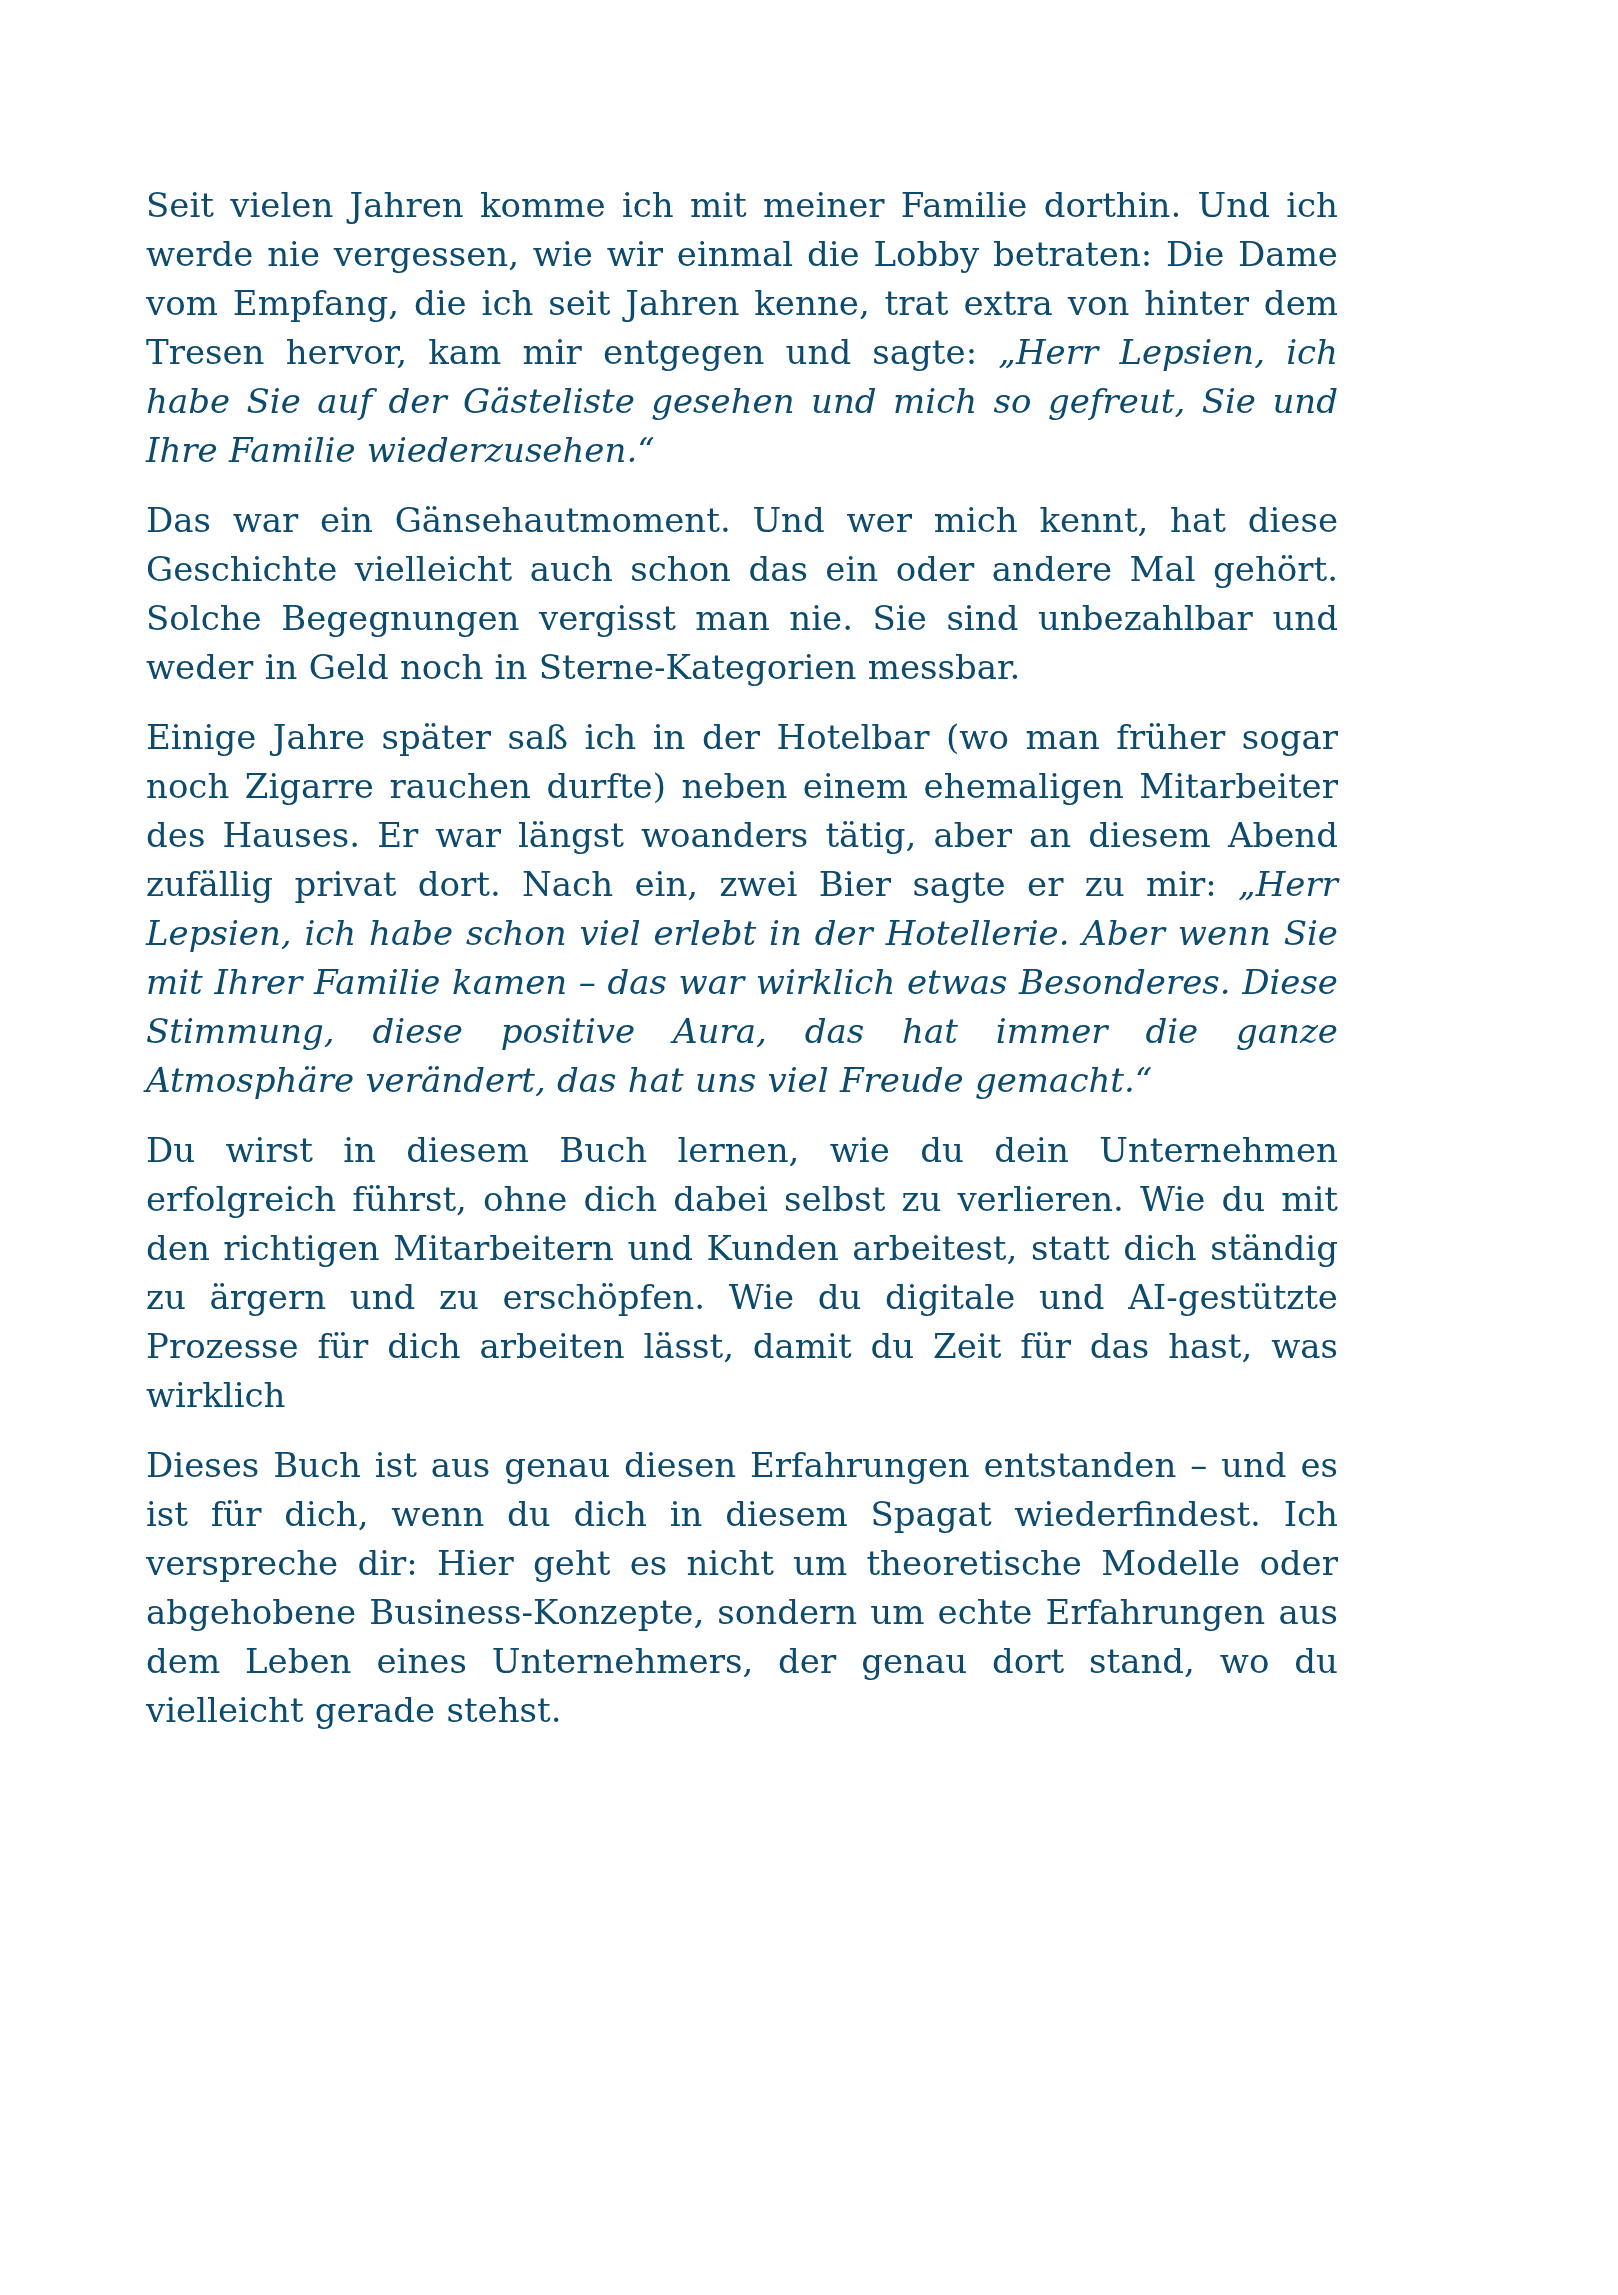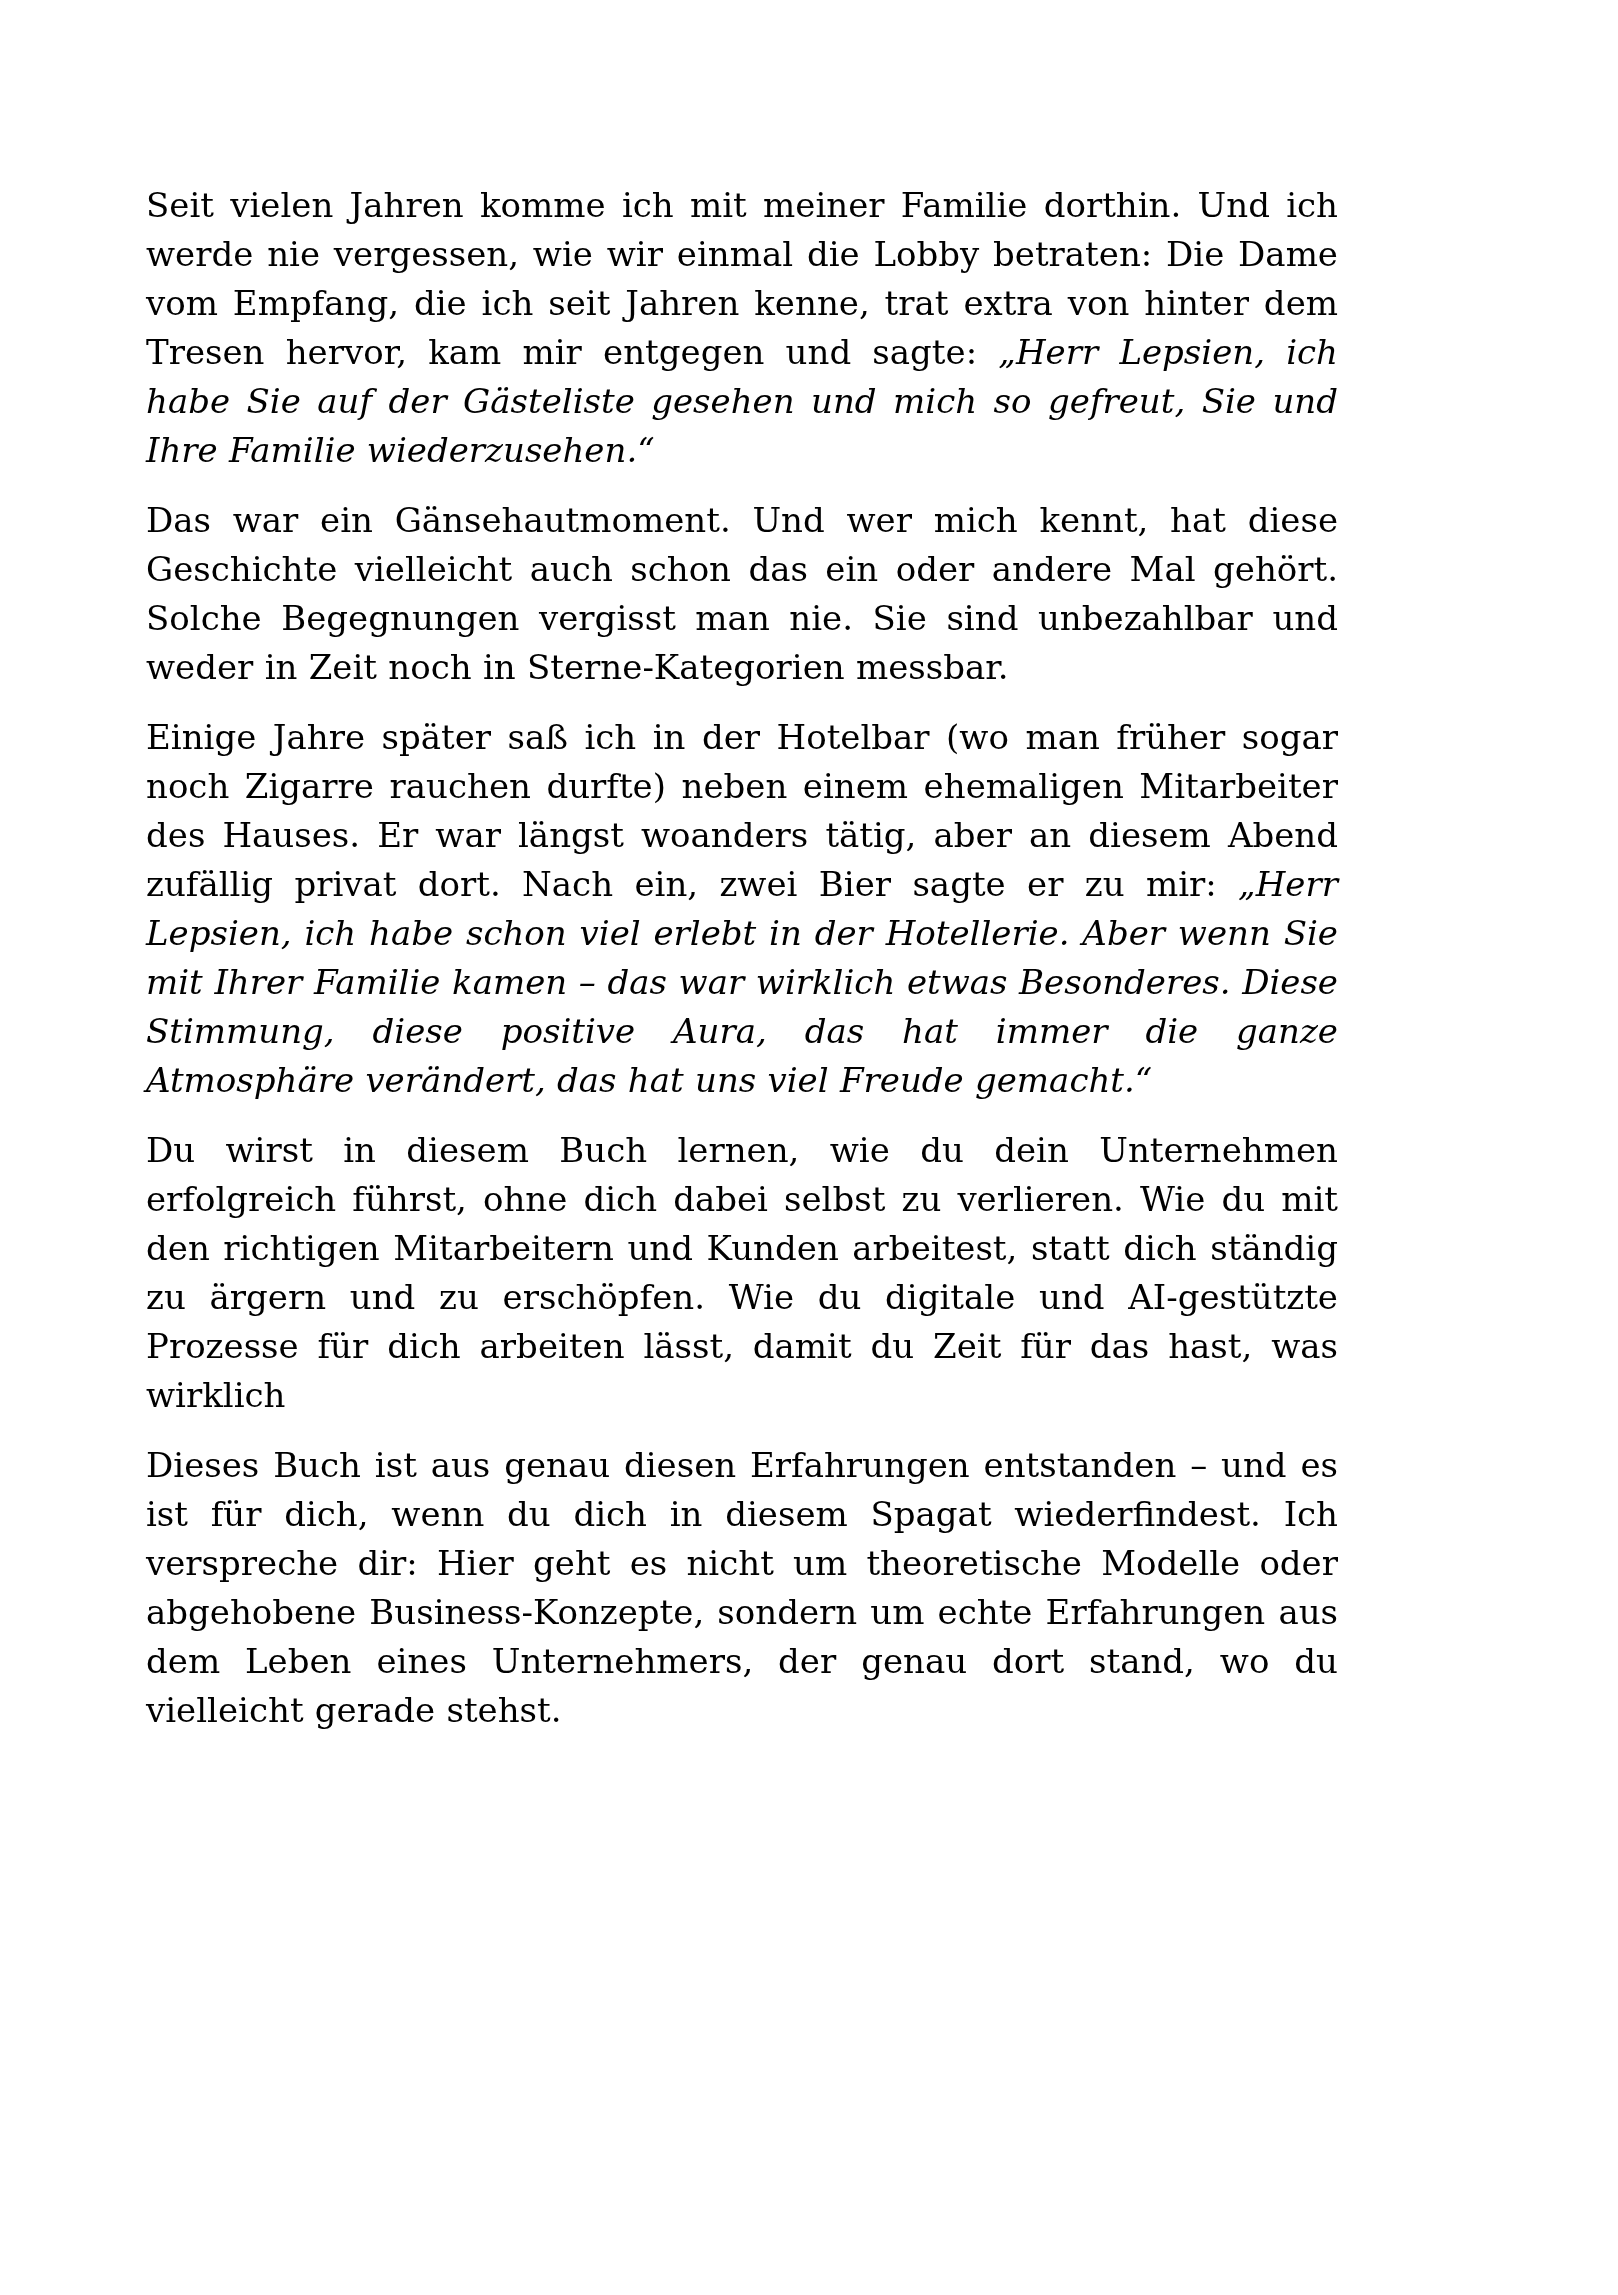--- a/index.html
+++ b/index.html
@@ -14,21 +14,21 @@
     height: 2295px;
     background: #ffffff;
     overflow: hidden;
   }
   
   .text-block {
     position: absolute;
     left: 146px;
     top: 181px;
     width: 1192px;
-    color: #000000;
+    color: #0c4a6e;
     font-family: "DejaVu Serif", "Liberation Serif", serif;
     font-size: 34px;
     line-height: 49px;
     text-align: justify;
     hyphens: auto;
     -webkit-hyphens: auto;
     word-spacing: 0.5px;
   }
   .text-block p {
     margin: 0 0 21px 0;
@@ -36,19 +36,19 @@
   .italic {
     font-style: italic;
   }
 </style>
 </head>
 <body>
 
 <main class="page">
   <section class="text-block">
       <p><span>Seit vielen Jahren komme ich mit meiner Familie dorthin. Und ich werde nie vergessen, wie wir einmal die Lobby betraten: Die Dame vom Empfang, die ich seit Jahren kenne, trat extra von hinter dem Tresen hervor, kam mir entgegen und sagte: </span><span class="italic">„Herr Lepsien, ich habe Sie auf der Gästeliste gesehen und mich so gefreut, Sie und Ihre Familie wiederzusehen.“</span></p>
-      <p><span>Das war ein Gänsehautmoment. Und wer mich kennt, hat diese Geschichte vielleicht auch schon das ein oder andere Mal gehört. Solche Begegnungen vergisst man nie. Sie sind unbezahlbar und weder in Zeit noch in Sterne-Kategorien messbar.</span></p>
+      <p><span>Das war ein Gänsehautmoment. Und wer mich kennt, hat diese Geschichte vielleicht auch schon das ein oder andere Mal gehört. Solche Begegnungen vergisst man nie. Sie sind unbezahlbar und weder in Geld noch in Sterne-Kategorien messbar.</span></p>
       <p><span>Einige Jahre später saß ich in der Hotelbar (wo man früher sogar noch Zigarre rauchen durfte) neben einem ehemaligen Mitarbeiter des Hauses. Er war längst woanders tätig, aber an diesem Abend zufällig privat dort. Nach ein, zwei Bier sagte er zu mir: </span><span class="italic">„Herr Lepsien, ich habe schon viel erlebt in der Hotellerie. Aber wenn Sie mit Ihrer Familie kamen – das war wirklich etwas Besonderes. Diese Stimmung, diese positive Aura, das hat immer die ganze Atmosphäre verändert, das hat uns viel Freude gemacht.“</span></p>
       <p><span>Du wirst in diesem Buch lernen, wie du dein Unternehmen erfolgreich führst, ohne dich dabei selbst zu verlieren. Wie du mit den richtigen Mitarbeitern und Kunden arbeitest, statt dich ständig zu ärgern und zu erschöpfen. Wie du digitale und AI-gestützte Prozesse für dich arbeiten lässt, damit du Zeit für das hast, was wirklich</span></p>
       <p><span>Dieses Buch ist aus genau diesen Erfahrungen entstanden – und es ist für dich, wenn du dich in diesem Spagat wiederfindest. Ich verspreche dir: Hier geht es nicht um theoretische Modelle oder abgehobene Business-Konzepte, sondern um echte Erfahrungen aus dem Leben eines Unternehmers, der genau dort stand, wo du vielleicht gerade stehst.</span></p>
     </section>
 </main>
 
 
 </body></html>

